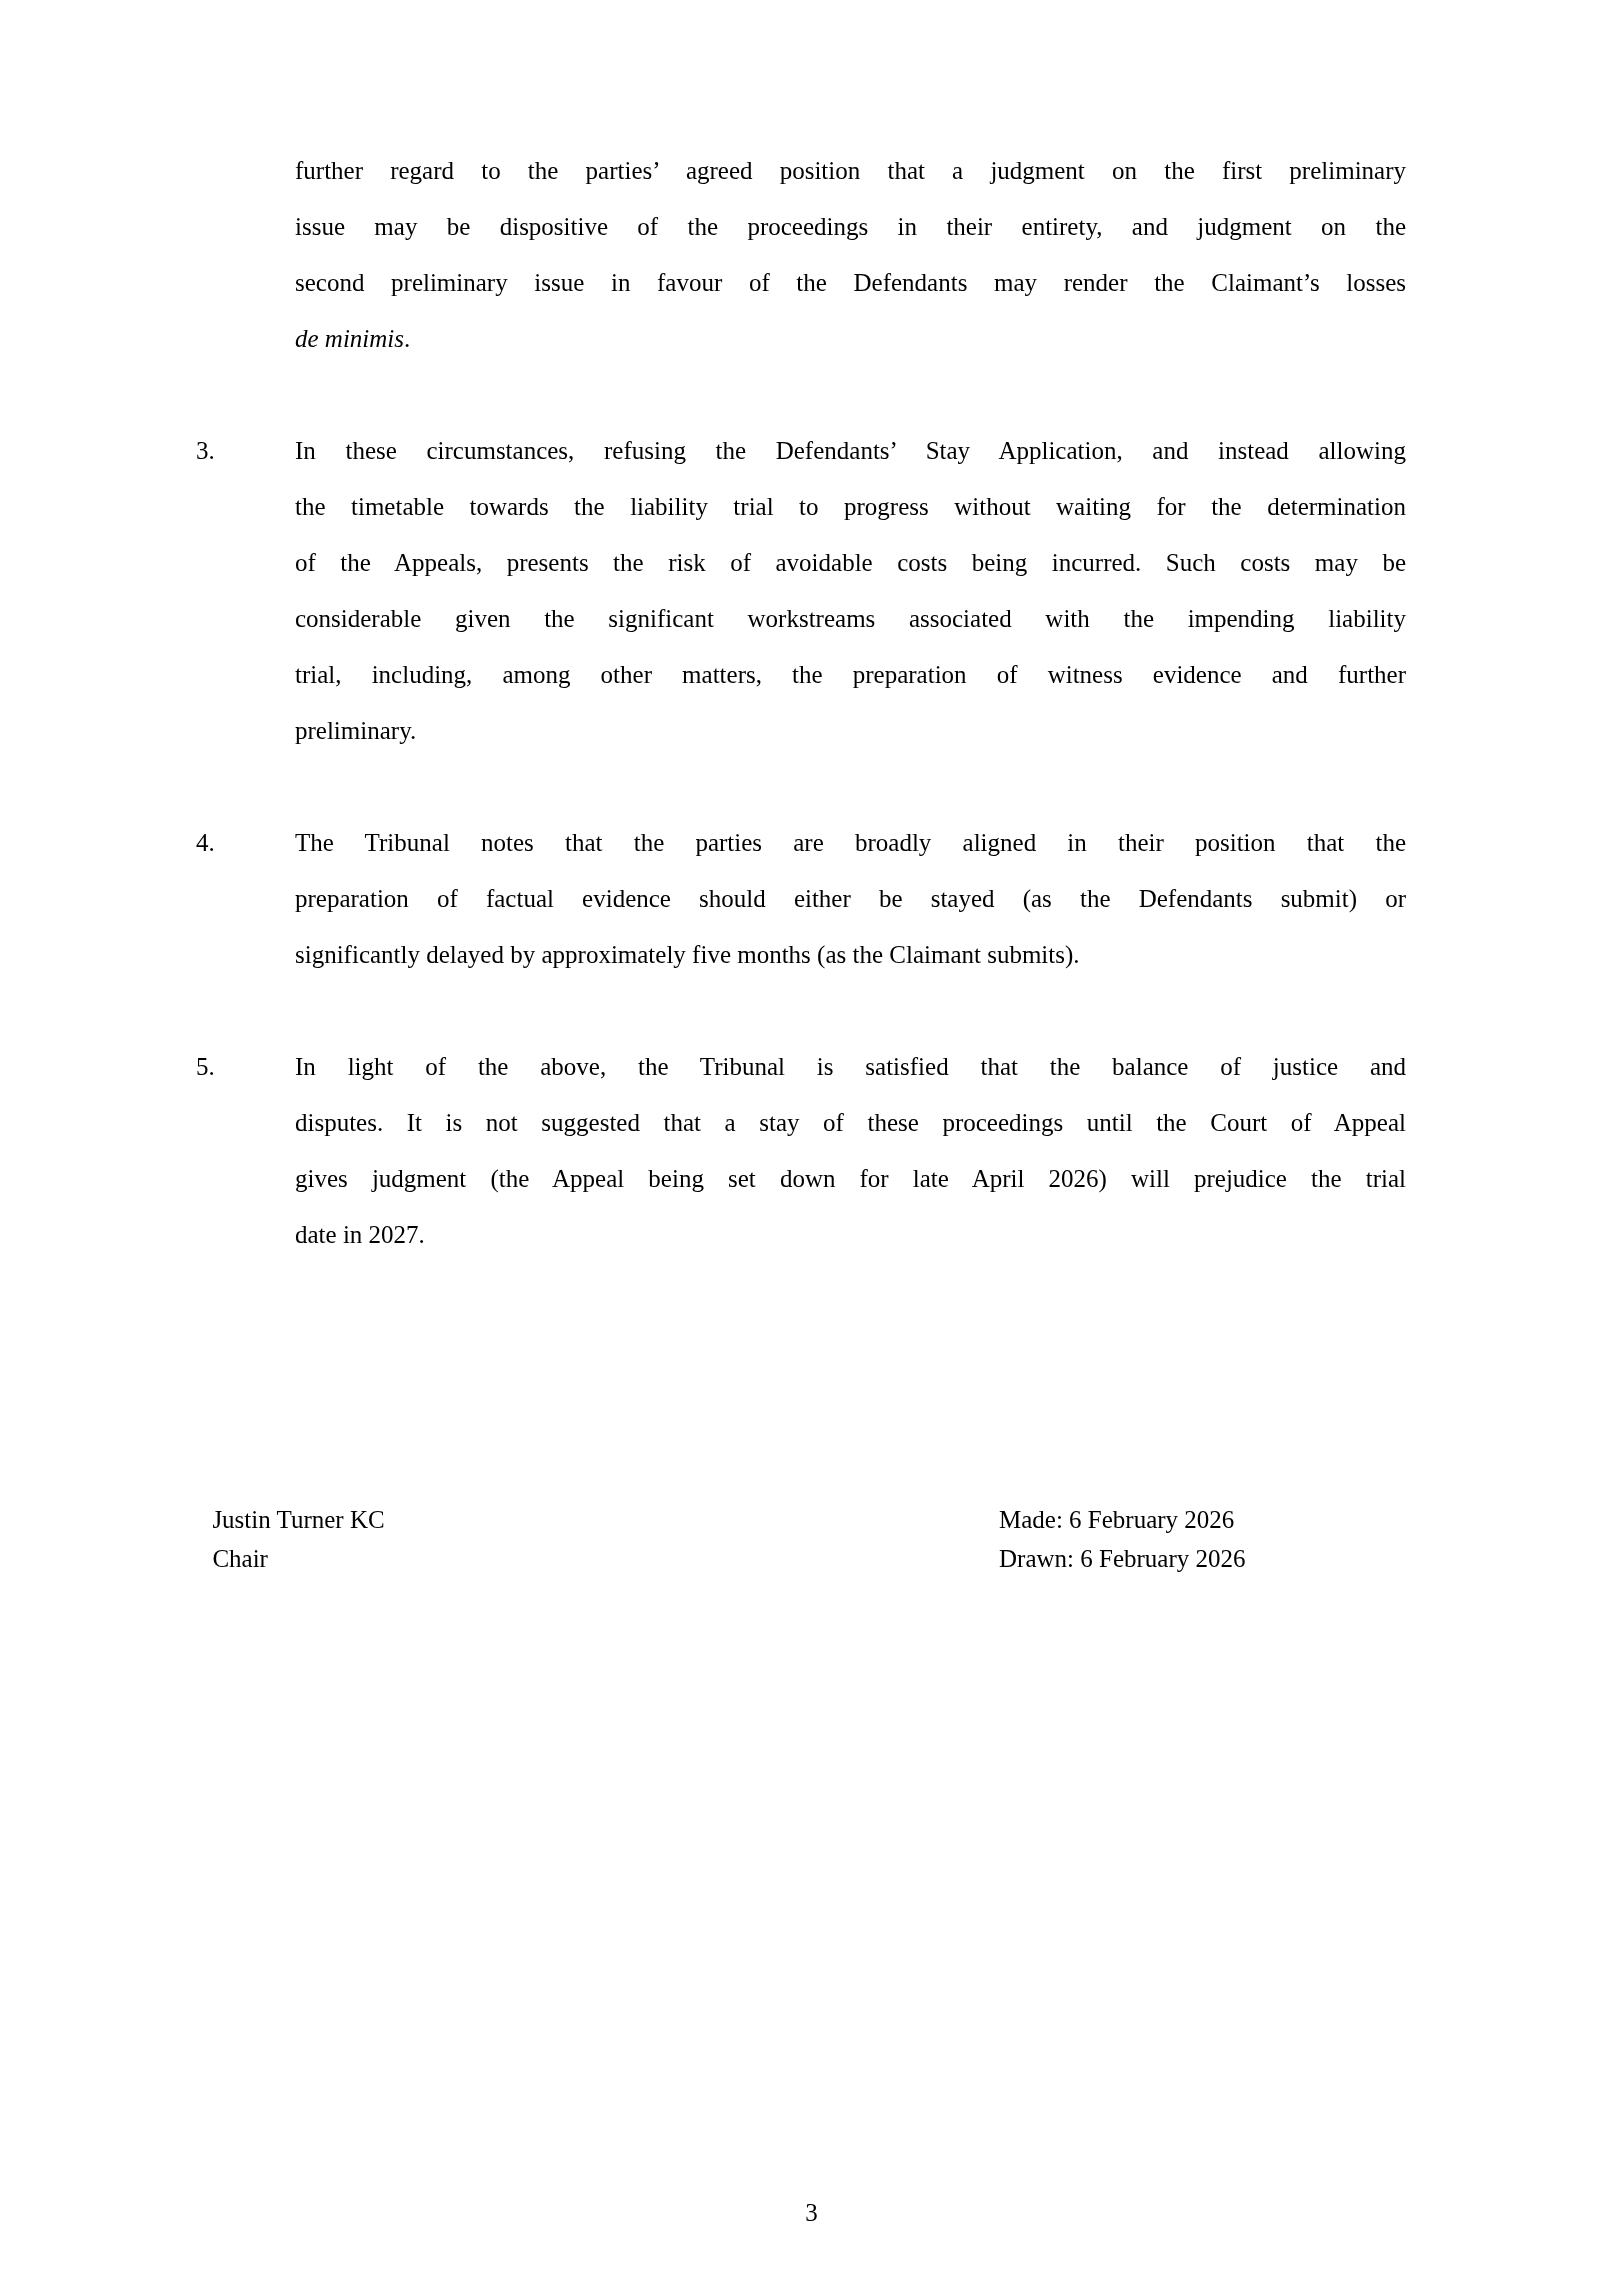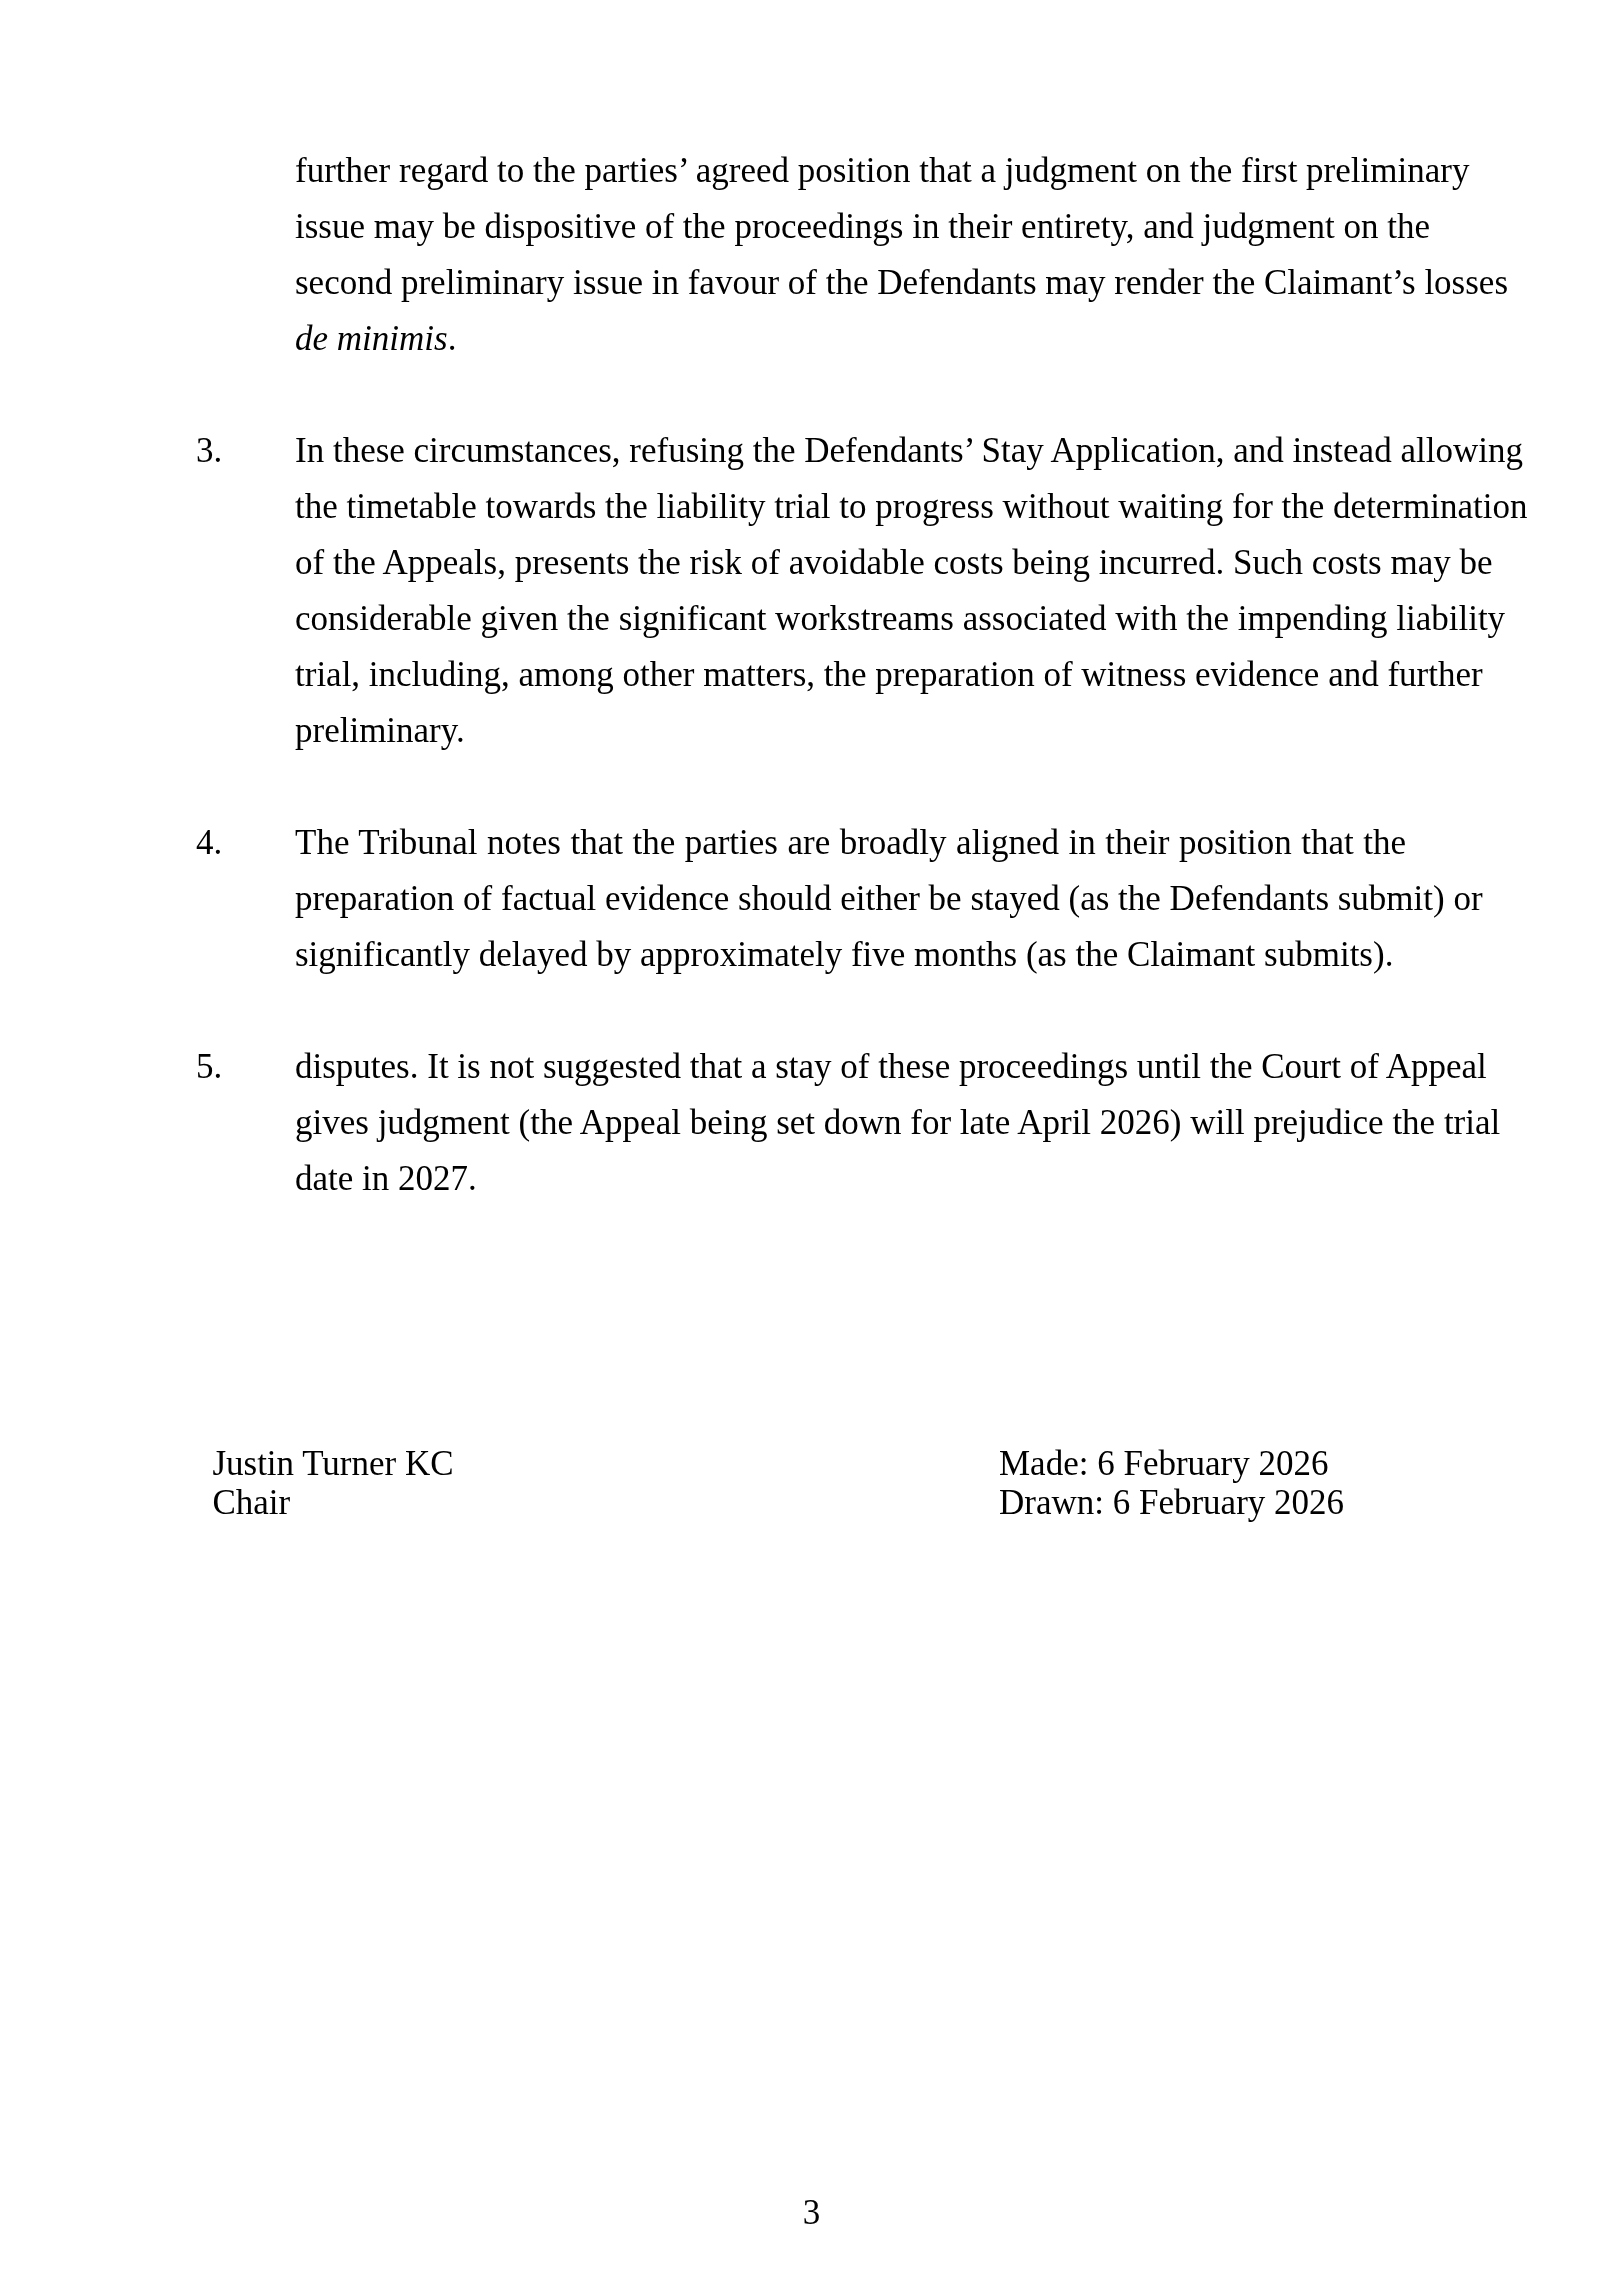--- a/index.html
+++ b/index.html
@@ -2,21 +2,21 @@
 <html style="font-size:10.5px"><head>
 <meta charset="utf-8">
 <style>
   html, body { margin: 0; padding: 0; background: #e8e8e8; }
   .page {
     position: relative;
     width: 1623px;
     height: 2295px;
     background: #ffffff;
     font-family: "Liberation Serif", "DejaVu Serif", serif;
-    font-size: 35px;
+    font-size: 25px;
     color: #000000;
     overflow: hidden;
   }
   .content {
     position: absolute;
     left: 196px;
     top: 143px;
     width: 1210px;
   }
   .para {
@@ -89,20 +89,21 @@
 
     <div class="para">
       <span class="num">4.</span>
       <span class="line">The Tribunal notes that the parties are broadly aligned in their position that the</span>
       <span class="line">preparation of factual evidence should either be stayed (as the Defendants submit) or</span>
       <span class="line last">significantly delayed by approximately five months (as the Claimant submits).</span>
     </div>
 
     <div class="para">
       <span class="num">5.</span>
+      <span class="line">In light of the above, the Tribunal is satisfied that the balance of justice and</span>
       <span class="line">disputes. It is not suggested that a stay of these proceedings until the Court of Appeal</span>
       <span class="line">gives judgment (the Appeal being set down for late April 2026) will prejudice the trial</span>
       <span class="line last">date in 2027.</span>
     </div>
 
     <div class="signature">
       <div class="sig-left">
         <div>Justin Turner KC</div>
         <div>Chair</div>
       </div>

